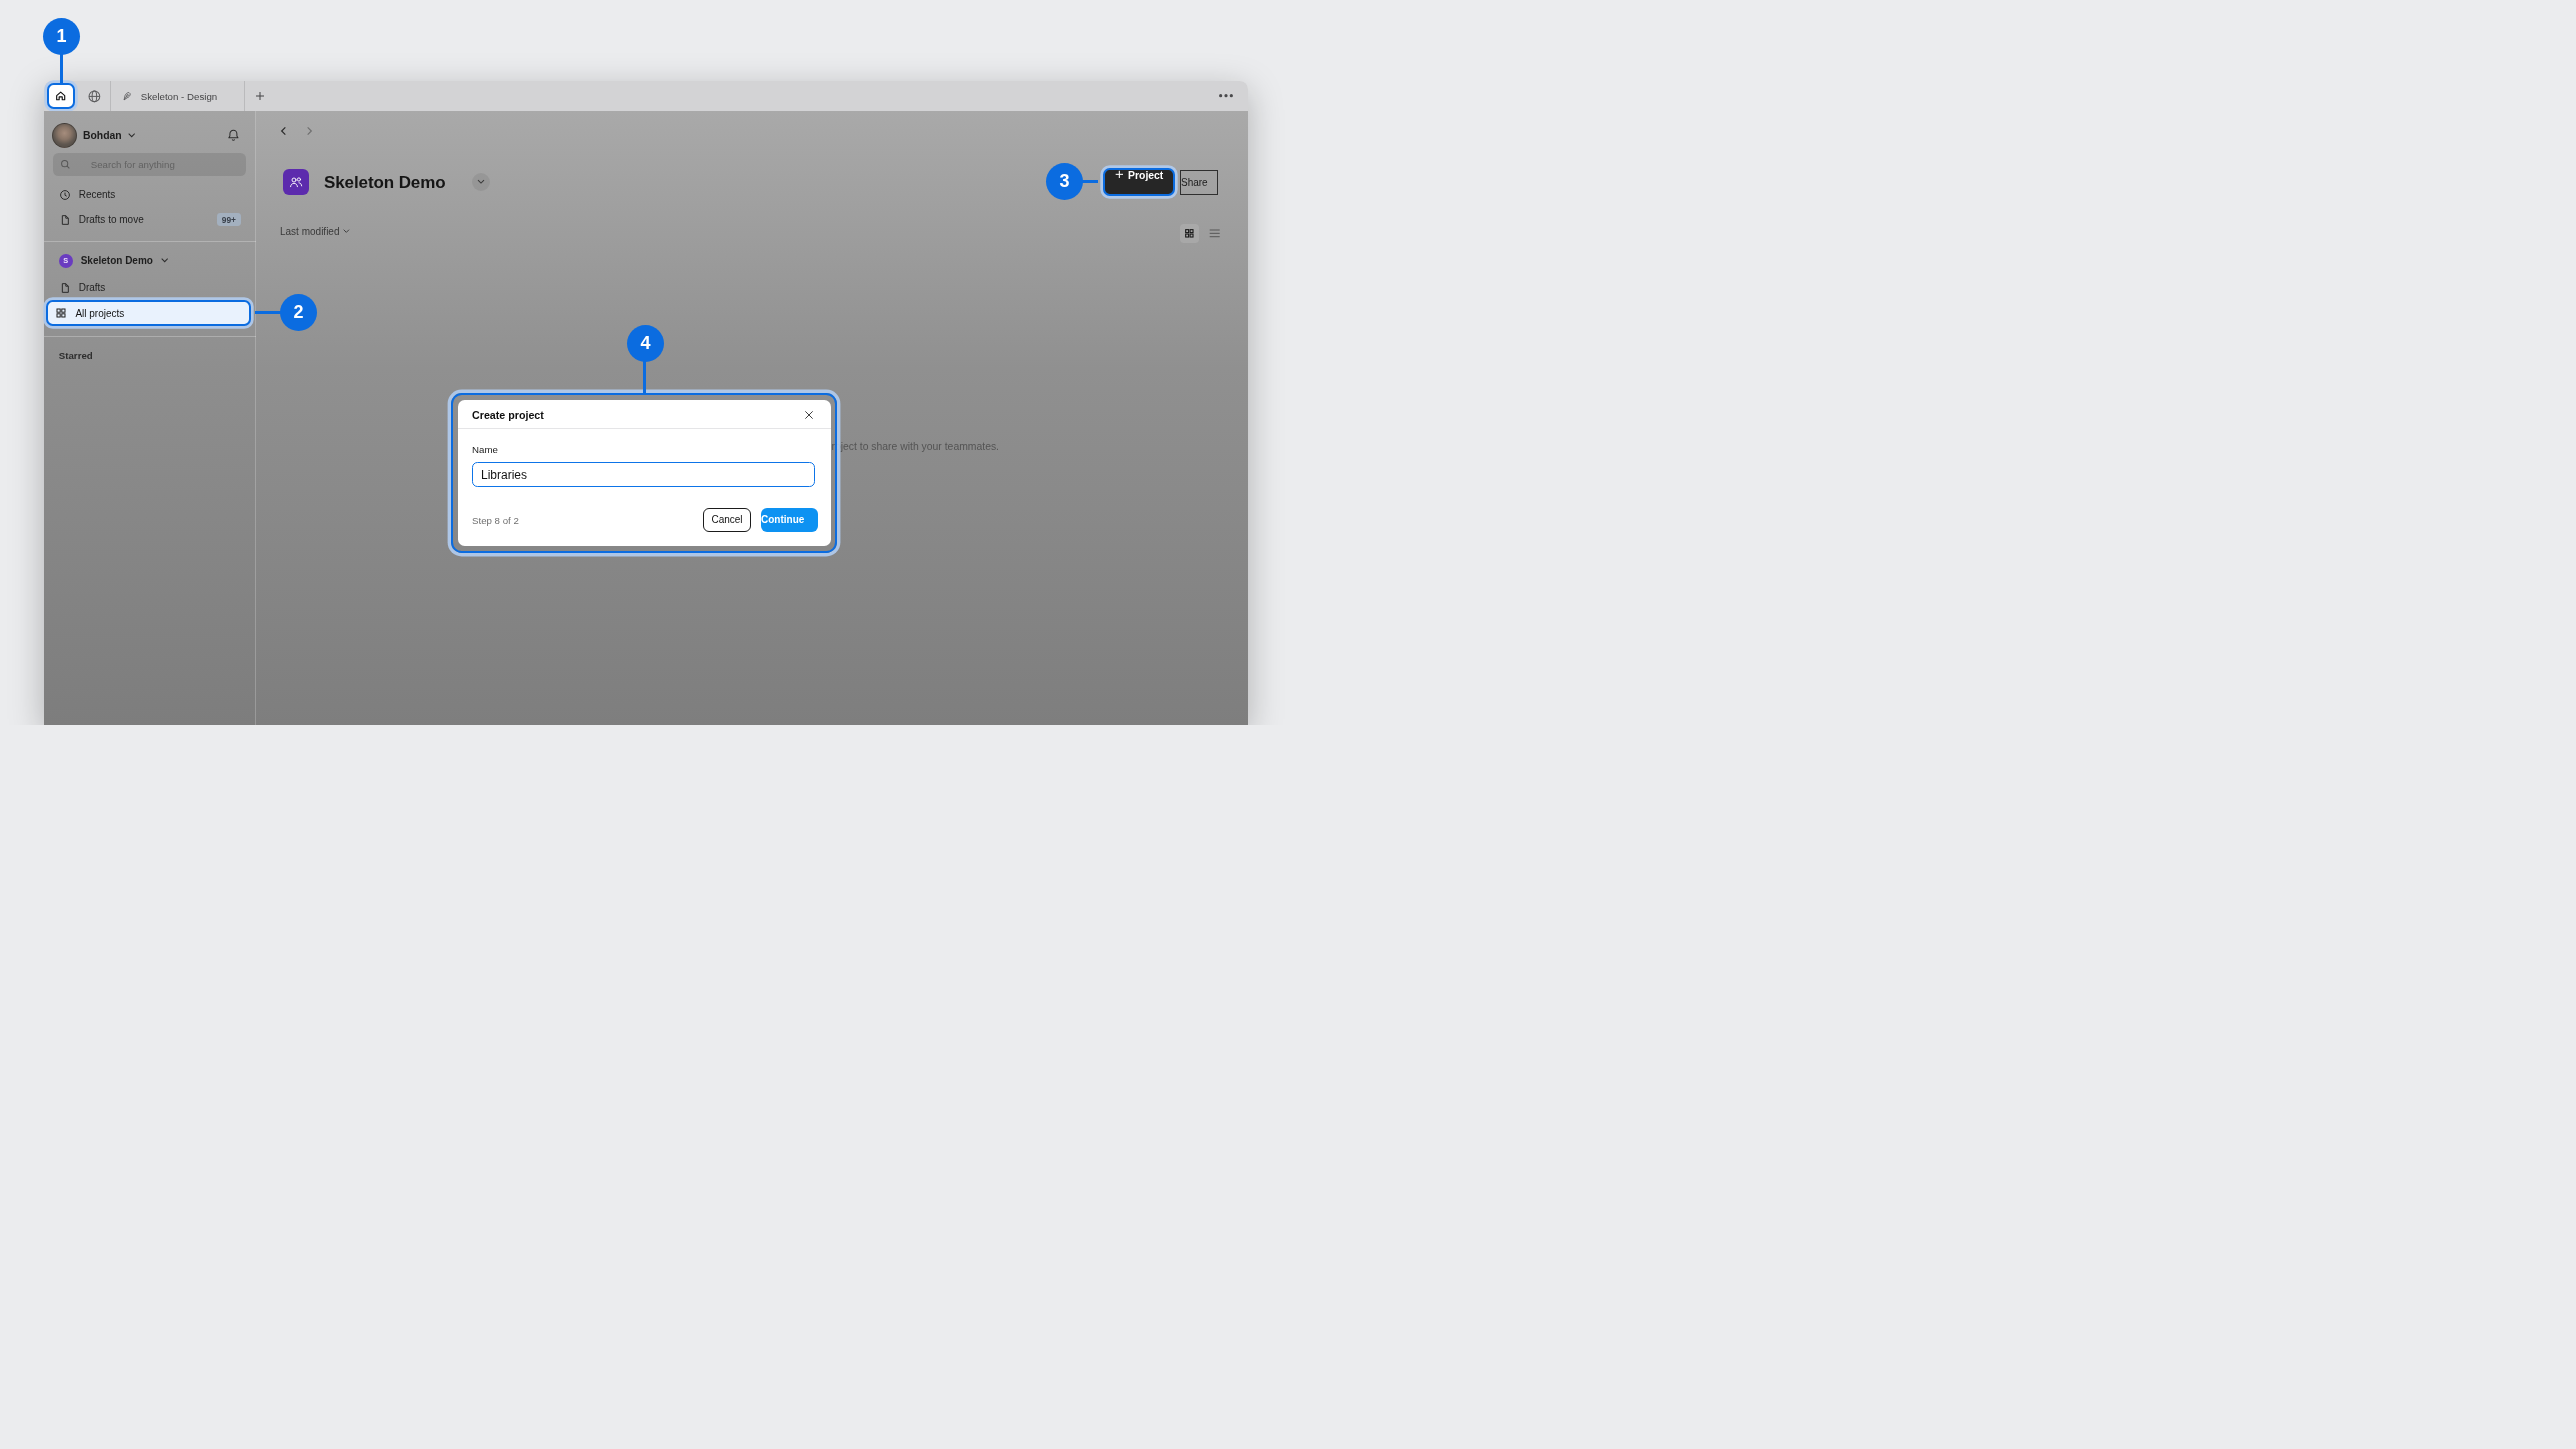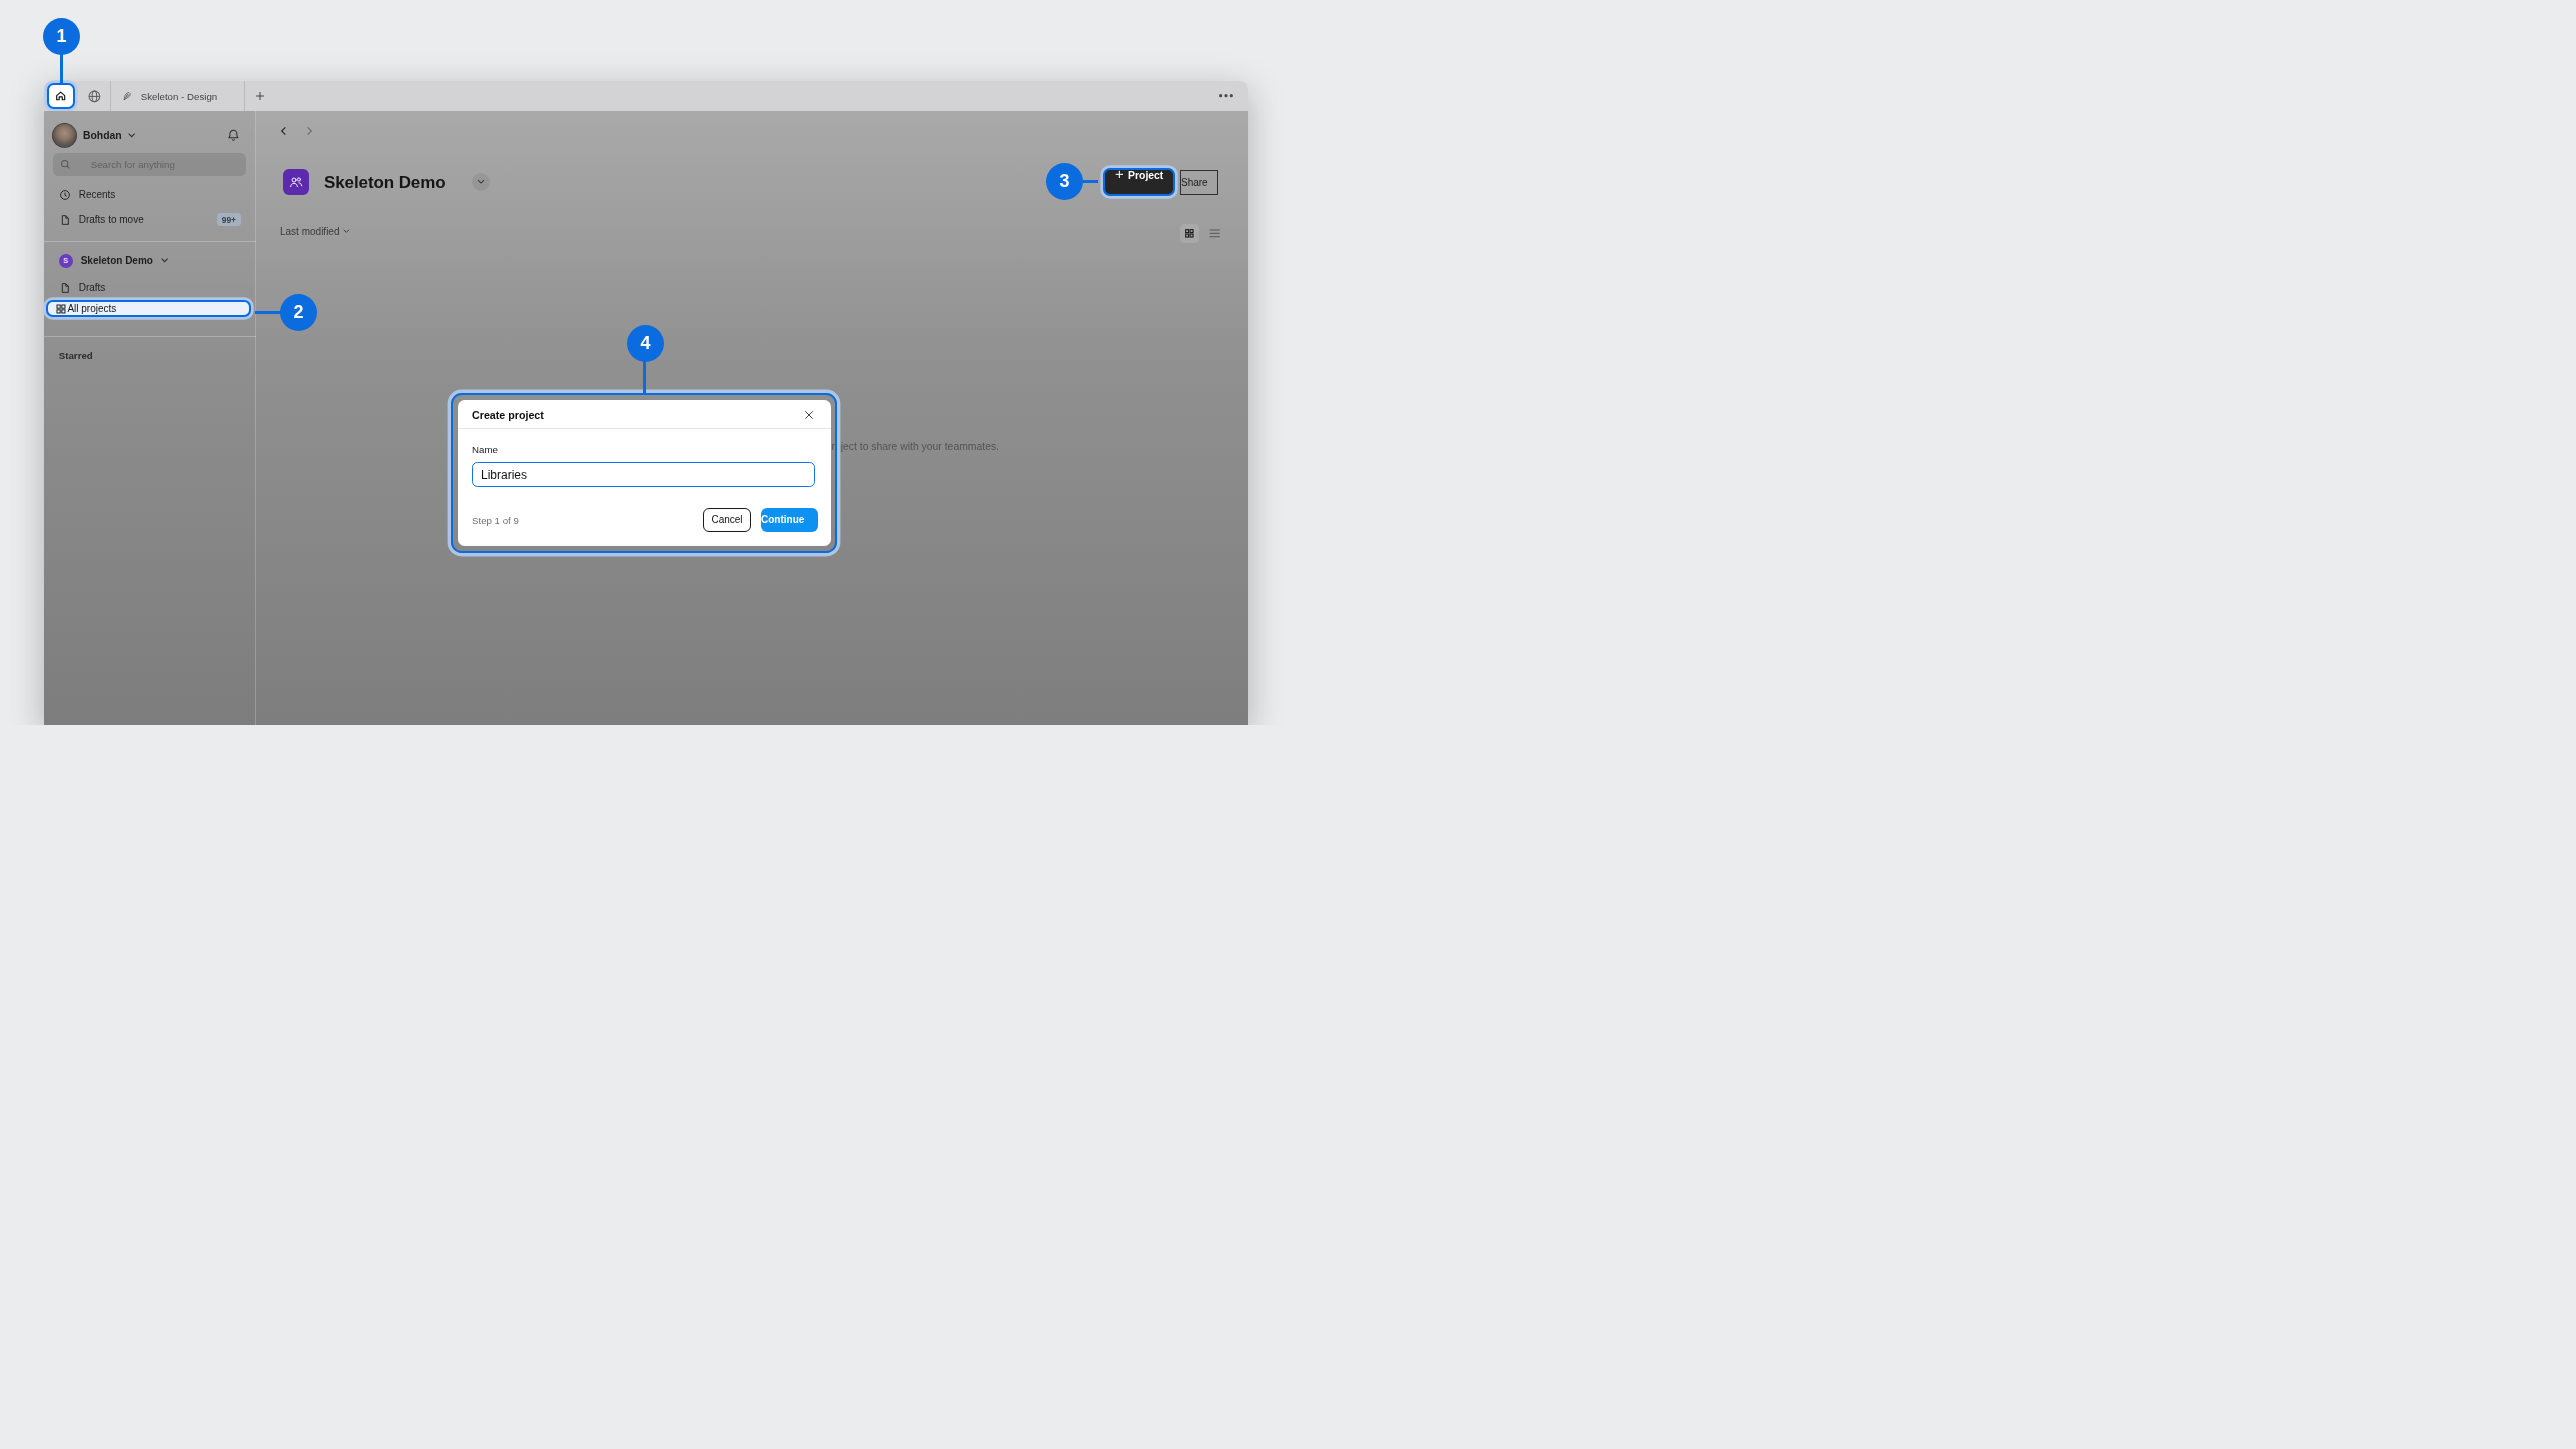--- a/index.html
+++ b/index.html
@@ -47,23 +47,23 @@
   .search input::placeholder { color:#626262; }
   .srow { position:absolute; left:8.7px; width:194px; height:23px; display:flex; align-items:center;
           gap:8px; padding:0 6px; border-radius:5.4px; cursor:pointer; }
   .srow .lbl { font-size:10px; color:#232323; }
   .badge { margin-left:auto; background:#a3b0bf; color:#39404a; font-size:8.4px; font-weight:600;
            padding:1.3px 4.7px; border-radius:3.4px; }
   .sdivider { position:absolute; left:0; width:212px; height:0.7px; background:rgba(255,255,255,.26); }
   .s-badge { width:14px; height:14px; border-radius:50%; background:#6a3cc0; color:#e9defa;
              font-size:7.4px; font-weight:700; display:flex; align-items:center; justify-content:center; }
   .team-name { font-size:10px; font-weight:600; color:#1e1e1e; }
-  .hl-row { position:absolute; left:2px; top:189px; width:205px; height:17px; border-radius:6.7px;
+  .hl-row { position:absolute; left:2px; top:189px; width:205px; height:26px; border-radius:6.7px;
             background:#e9f2fd; border:2px solid #0b6ce0; box-shadow:0 0 0 2.7px rgba(177,203,238,.92);
-            display:flex; align-items:center; padding:0 7.4px; cursor:pointer; z-index:3; }
+            display:flex; align-items:center; gap:8px; padding:0 7.4px; cursor:pointer; z-index:3; }
   .hl-row .lbl { font-size:10px; font-weight:500; color:#141414; }
   .starred { position:absolute; left:14.8px; top:239px; font-size:9.7px; font-weight:600; color:#2e2e2e; }
 
   
   .navarrow { position:absolute; top:14px; width:12px; height:12px; cursor:pointer; }
   .team-tile { position:absolute; left:27px; top:58px; width:26px; height:26px; border-radius:6px;
                background:#5c2bad; display:flex; align-items:center; justify-content:center; cursor:pointer; }
   .page-title { position:absolute; left:68px; top:62px; font-size:17px; font-weight:600;
                 color:#161616; letter-spacing:-0.1px; }
   .title-chev { position:absolute; left:216px; top:62px; width:18px; height:18px; border-radius:50%;
@@ -340,21 +340,21 @@
       <span>
         <svg width="12" height="12" viewBox="0 0 18 18" stroke="#222" stroke-width="1.3">
           <line x1="3.5" y1="3.5" x2="14.5" y2="14.5"></line>
             <line x1="14.5" y1="3.5" x2="3.5" y2="14.5"></line>
         </svg>
       </span>
     </div>
     <div class="modal-div"></div>
     <div class="modal-name">Name</div>
     <input class="modal-input" value="Libraries" style="">
-    <div class="modal-step">Step 1 of 9</div>
+    <div class="modal-step">Step 8 of 2</div>
     <button class="btn-cancel">
       <span>Cancel</span>
     </button>
     <button class="btn-continue">
       <span>Continue</span>
     </button>
   </div>
 
   <div class="stem" style="left:60px; top:54px; width:3.4px; height:29.5px;"></div>
   <div class="step-circle" style="left:43px; top:18.4px;">

